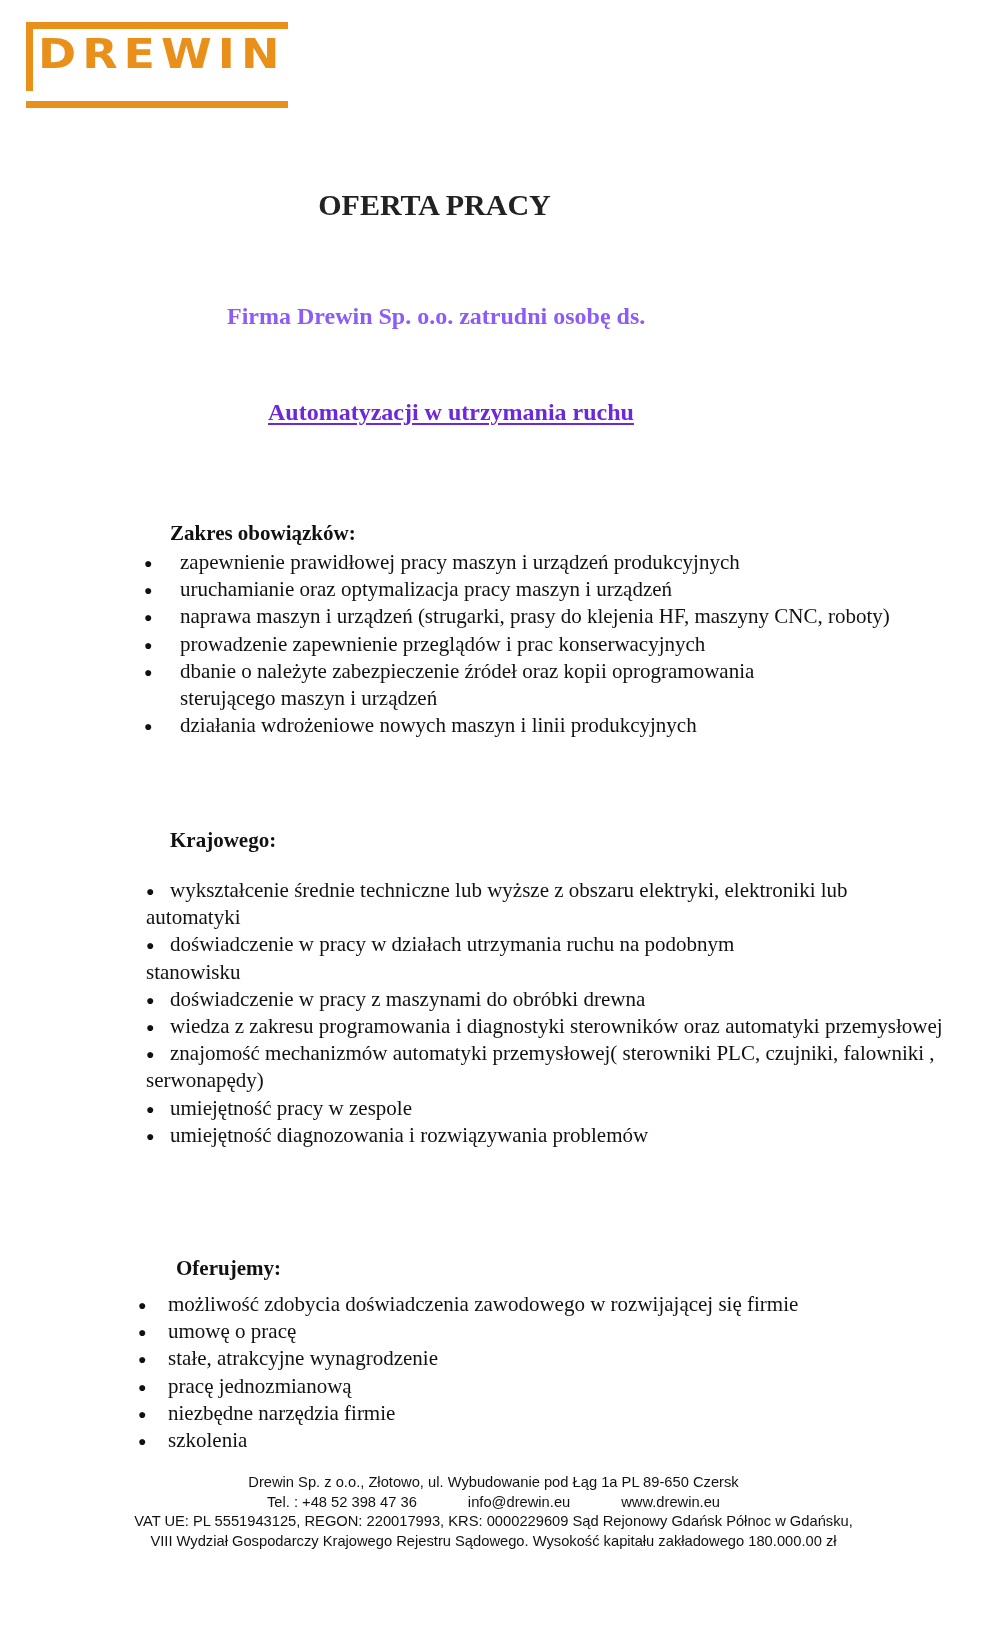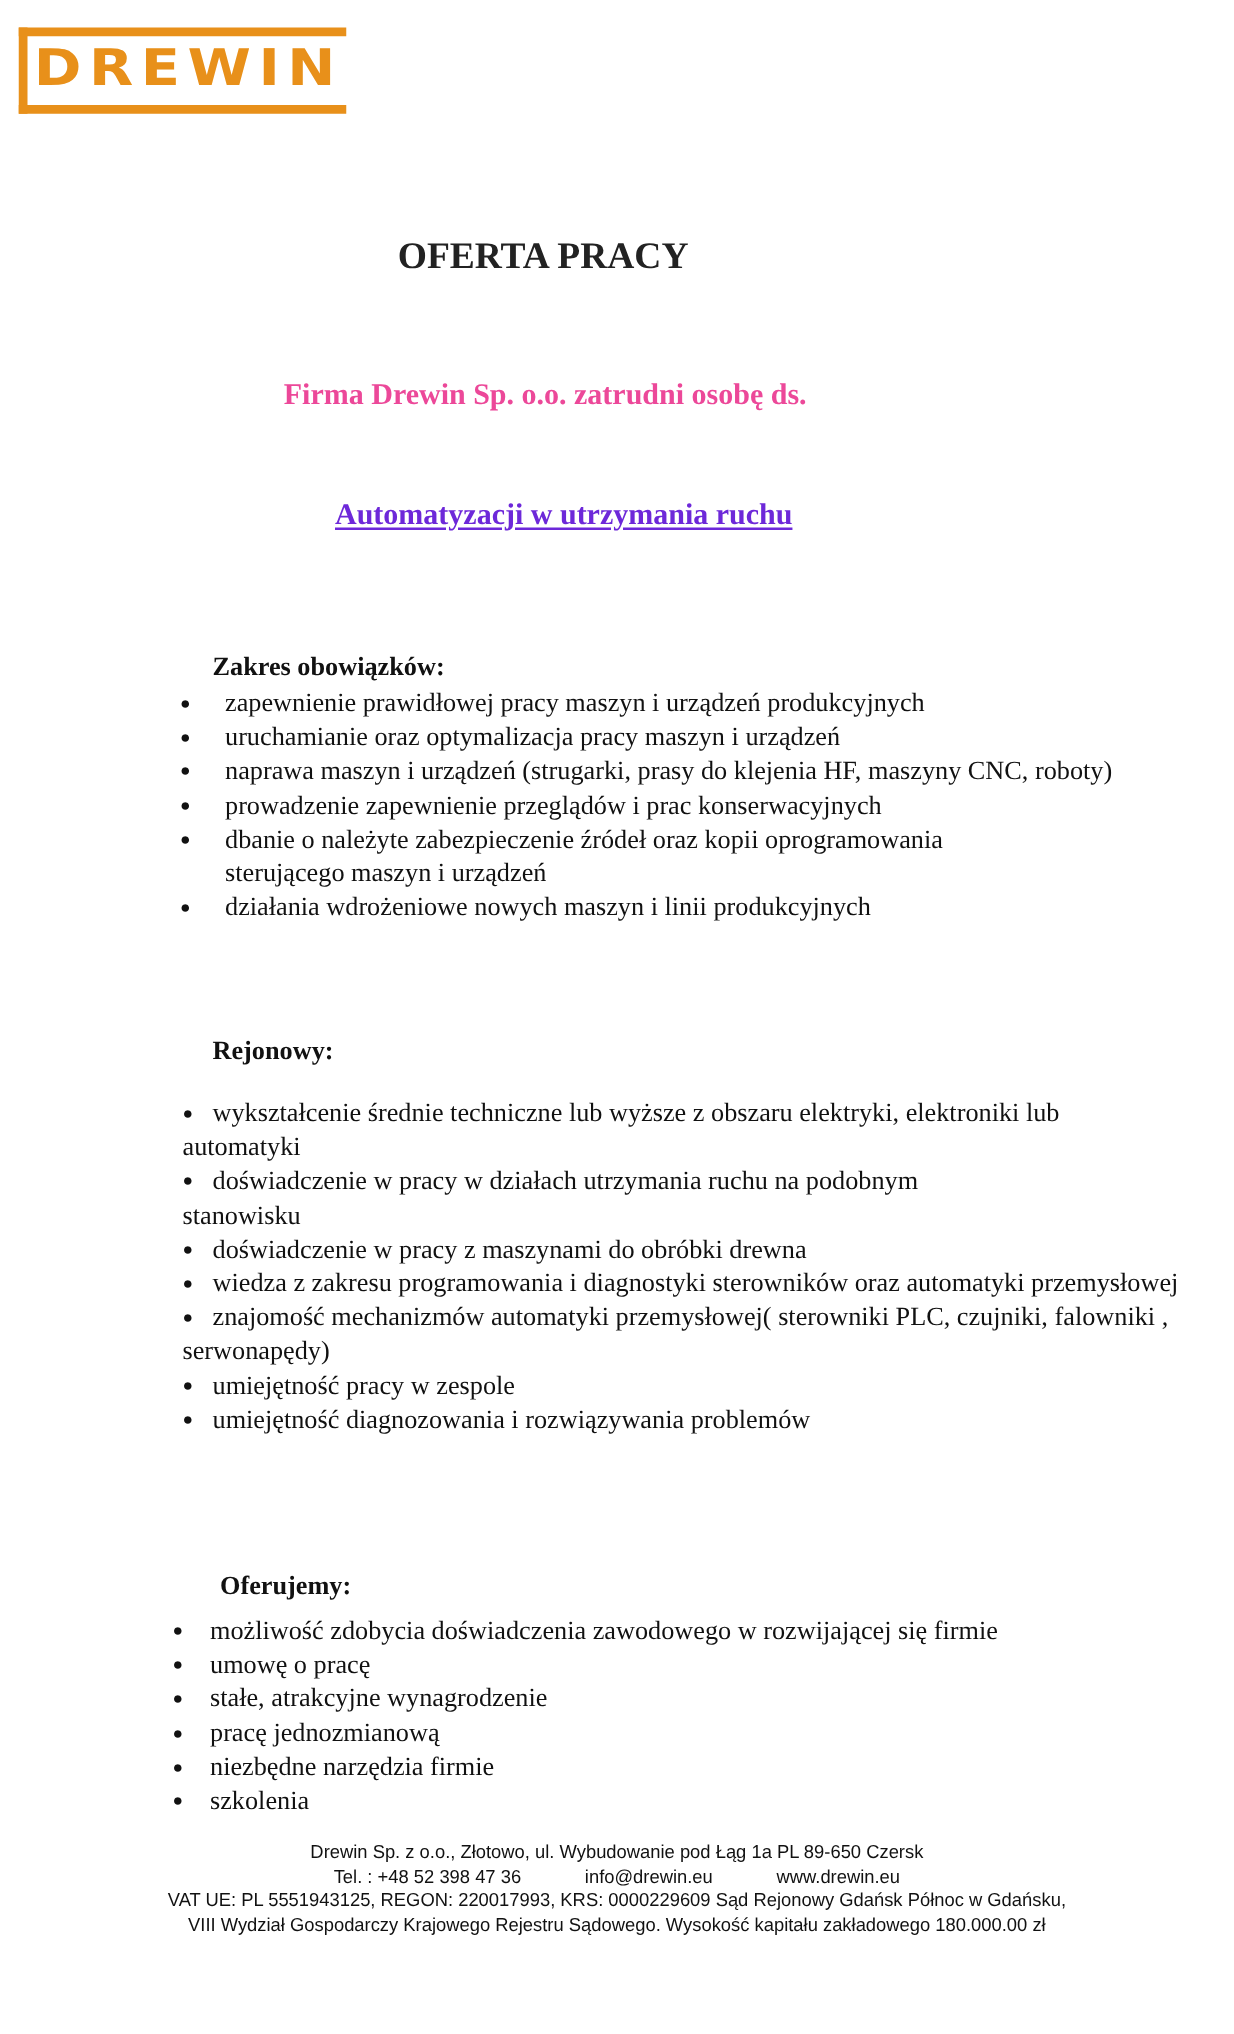--- a/index.html
+++ b/index.html
@@ -1,28 +1,28 @@
 <!DOCTYPE html>
 <html><head>
   <meta charset="utf-8">
   <style>
     html, body { margin: 0; padding: 0; background: #ffffff; }
     body { width: 987px; height: 1627px; position: relative; overflow: hidden; color: #111; font-family: "Liberation Serif", serif; }
     .abs { position: absolute; white-space: nowrap; }
 
     
-    .logo { position: absolute; left: 15px; top: 22px; width: 262px; height: 69px; }
+    .logo { position: absolute; left: 26px; top: 22px; width: 262px; height: 86px; }
     .logo .bar-top { position: absolute; left: 0; top: 0; width: 262px; height: 7px; background: #E8901A; }
     .logo .bar-bot { position: absolute; left: 0; bottom: 0; width: 262px; height: 7px; background: #E8901A; }
     .logo .bar-left { position: absolute; left: 0; top: 0; width: 7px; height: 69px; background: #E8901A; }
     .logo .logo-text { position: absolute; left: 12px; top: 12px; font-family: "DejaVu Sans", sans-serif; font-size: 46px; line-height: 46px; font-weight: bold; color: #E8901A; letter-spacing: 6px; transform: scaleY(0.88); transform-origin: top left; }
 
     .title { font-weight: bold; font-size: 30px; left: 0; width: 899px; text-align: center; top: 188px; padding-left: 0; color: #222; }
     .title span { display: inline-block; transform: translateX(-15px); }
-    .subtitle { font-weight: bold; font-size: 24px; left: 227px; top: 303px; color: #ec4899; }
+    .subtitle { font-weight: bold; font-size: 24px; left: 227px; top: 303px; color: #8b5cf6; }
     .jobtitle { font-weight: bold; font-size: 24px; left: 268px; top: 399px; text-decoration: underline; text-underline-offset: 3px; color: #6d28d9; }
 
     .heading { font-weight: bold; font-size: 21px; color: #111; }
 
     .list { position: absolute; margin: 0; padding: 0; list-style: none; font-size: 21px; line-height: 27.2px; color: #111; }
     .list li { position: relative; white-space: normal; }
     .bullet { position: absolute; font-size: 14px; }
 
     
     .list1 { left: 180px; top: 549px; width: 770px; }
@@ -57,21 +57,21 @@
 <div class="abs heading" style="left:170px; top:496px;margin-top:25px;">Zakres obowiązków:</div>
 <ul class="list list1">
   <li><span class="bullet">●</span><span>zapewnienie prawidłowej pracy maszyn i urządzeń produkcyjnych</span></li>
   <li><span class="bullet">●</span><span>uruchamianie oraz optymalizacja pracy maszyn i urządzeń</span></li>
   <li><span class="bullet">●</span><span> naprawa maszyn i urządzeń (strugarki, prasy do klejenia HF, maszyny  CNC, roboty)</span></li>
   <li><span class="bullet">●</span><span>prowadzenie zapewnienie przeglądów i prac konserwacyjnych</span></li>
   <li style="padding-right:110px;"><span class="bullet">●</span><span>dbanie o należyte zabezpieczenie źródeł oraz kopii oprogramowania sterującego maszyn i urządzeń</span></li>
   <li><span class="bullet">●</span><span>działania wdrożeniowe nowych maszyn i linii produkcyjnych</span></li>
 </ul>
 
-<div class="abs heading" style="left:170px; top:828px;">Rejonowy:</div>
+<div class="abs heading" style="left:170px; top:828px;">Krajowego:</div>
 <ul class="list list2">
   <li><span class="bullet">●</span><span>wykształcenie średnie techniczne lub wyższe z obszaru elektryki, elektroniki lub automatyki</span></li>
   <li style="padding-right:120px;"><span class="bullet">●</span><span>doświadczenie w pracy w działach utrzymania ruchu na podobnym stanowisku</span></li>
   <li><span class="bullet">●</span><span>doświadczenie w pracy z maszynami do obróbki drewna</span></li>
   <li><span class="bullet">●</span><span>wiedza z zakresu programowania i diagnostyki sterowników oraz automatyki przemysłowej</span></li>
   <li><span class="bullet">●</span><span>znajomość mechanizmów automatyki przemysłowej( sterowniki PLC, czujniki, falowniki , serwonapędy)</span></li>
   <li><span class="bullet">●</span><span>umiejętność pracy w zespole</span></li>
   <li><span class="bullet">●</span><span>umiejętność diagnozowania i rozwiązywania problemów</span></li>
 </ul>
 

